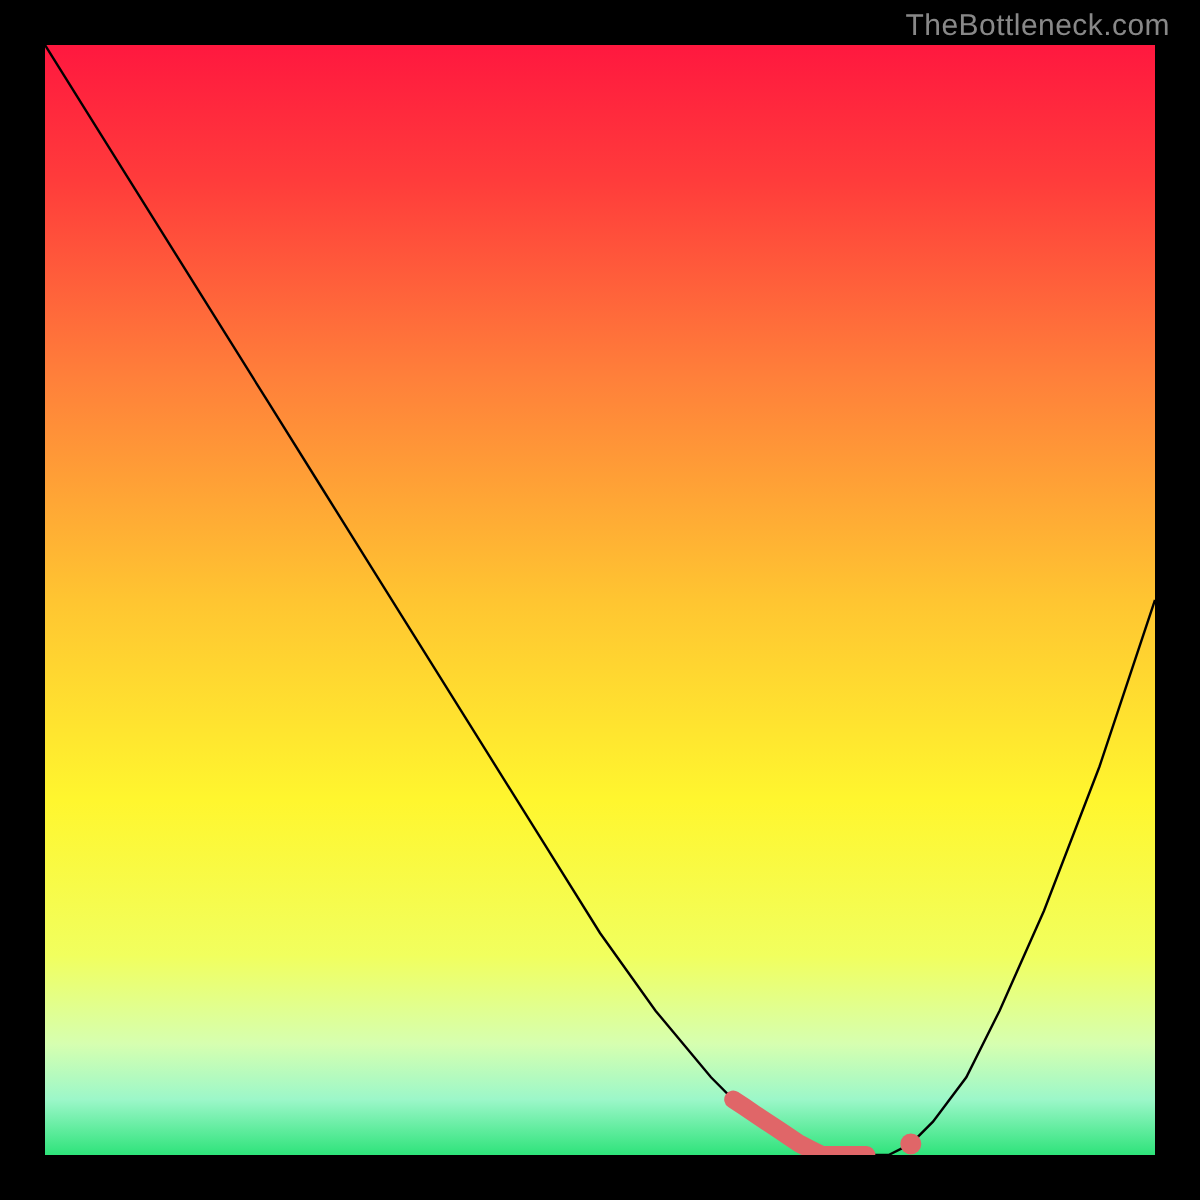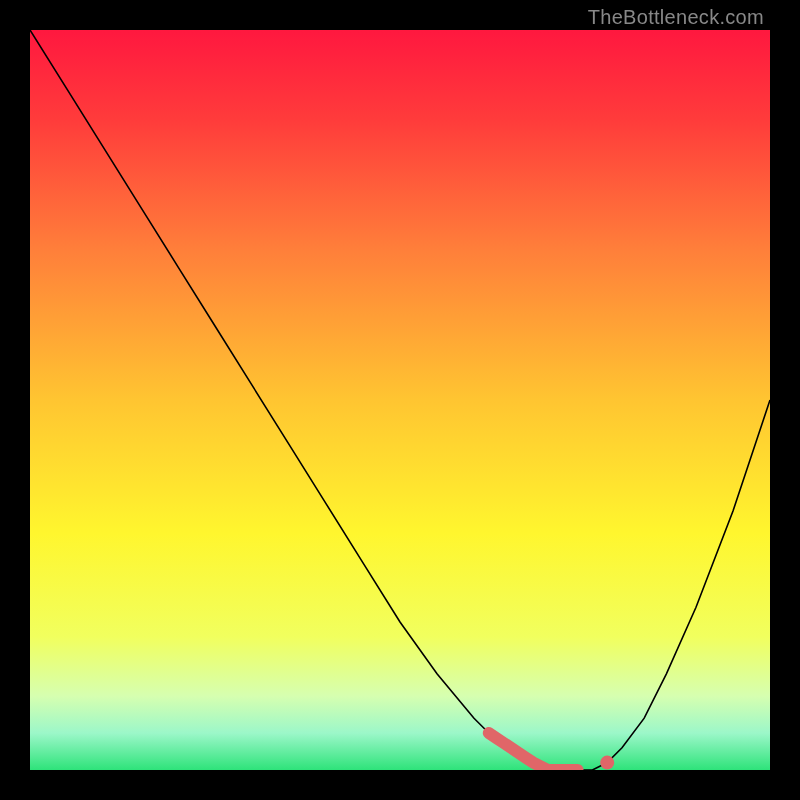--- a/index.html
+++ b/index.html
@@ -18,21 +18,21 @@
     width: 100%; height: 100%;
   }
   .curve-svg {
     position: absolute;
     left: 0; top: 0;
     width: 100%; height: 100%;
   }
   .watermark {
     position: absolute;
     top: 6px;
-    right: 36px;
+    right: 20px;
     color: #888;
     font-family: Arial, Helvetica, sans-serif;
     font-size: 20px;
     font-weight: 500;
     letter-spacing: 0.3px;
   }
 </style>
 </head>
 <body>
 <div class="container">

